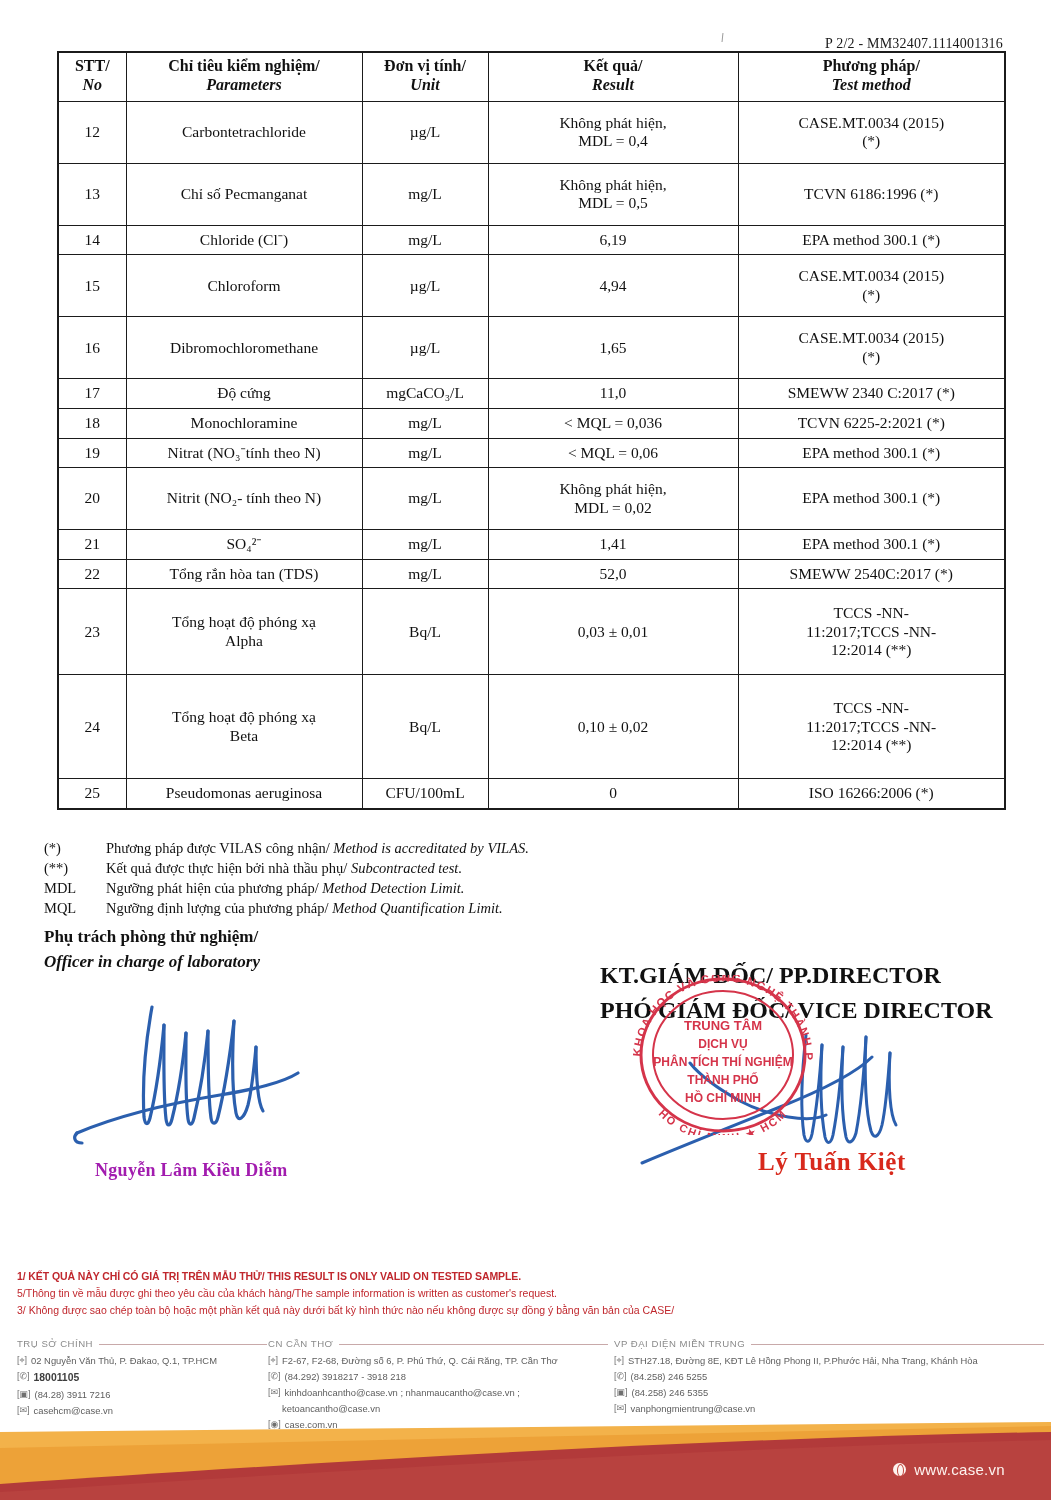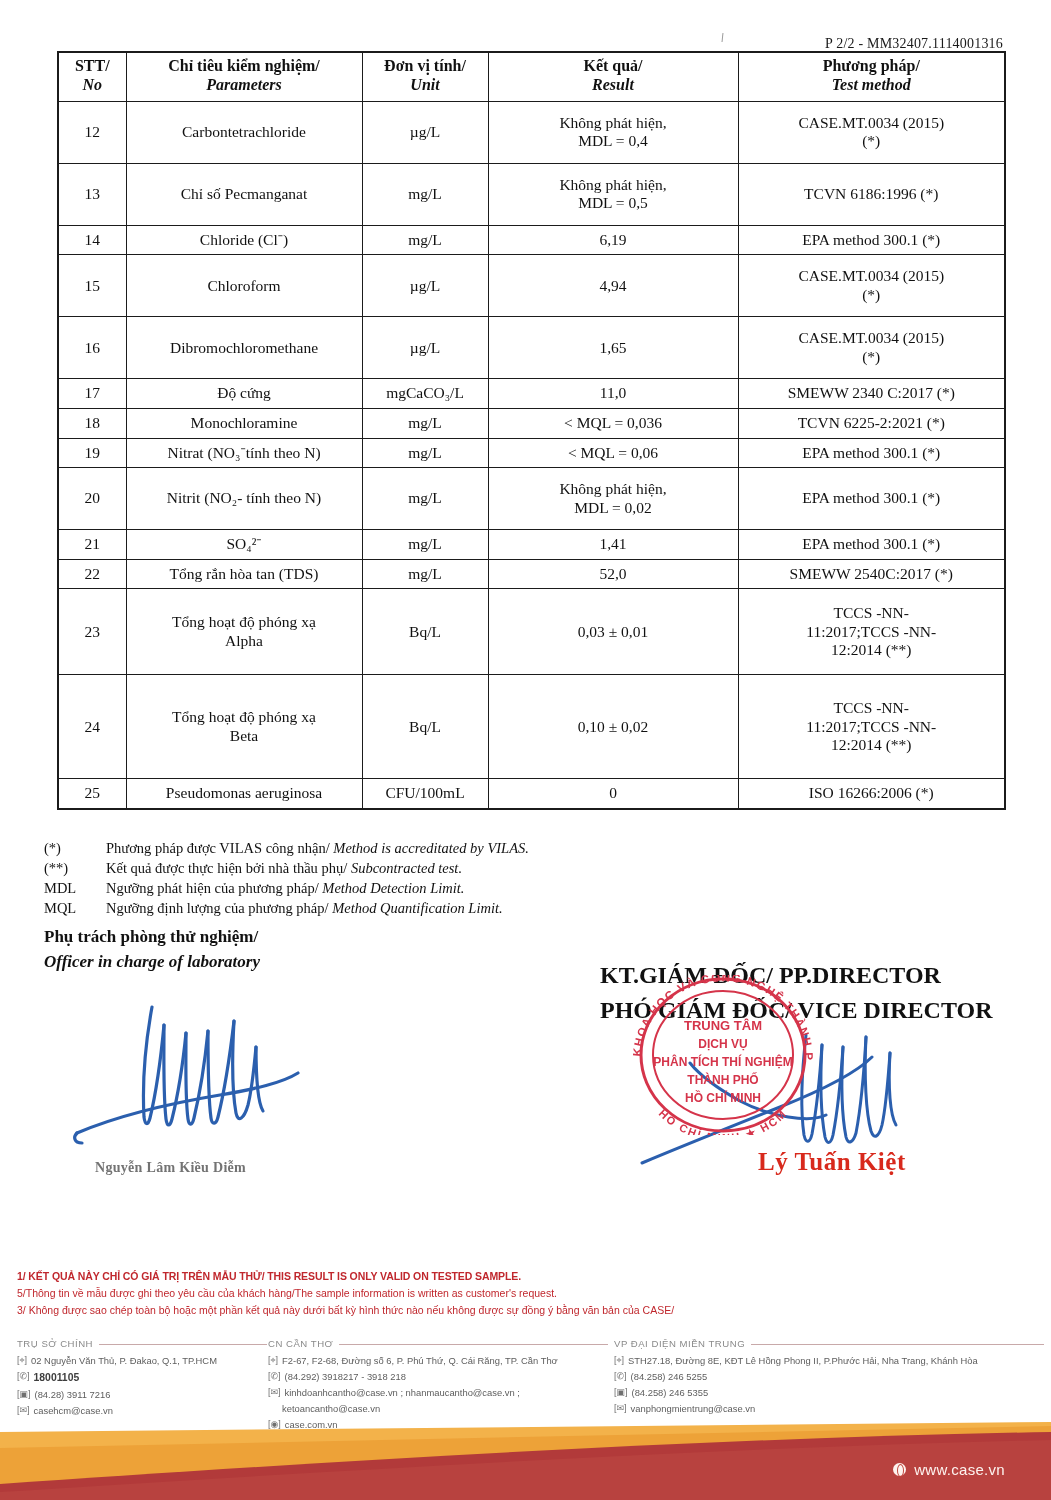--- a/index.html
+++ b/index.html
@@ -55,22 +55,22 @@
   .note-key { width:62px; flex:0 0 62px; }
   .note-txt .it { font-style:italic; }
 
   
   .sig-left { position:absolute; left:44px; top:925px; font-size:17px; font-weight:bold; line-height:1.45;}
   .sig-left .en { font-style:italic; font-weight:bold; }
   .sig-right { position:absolute; left:600px; top:930px; width:420px; 
                font-family:"Liberation Serif", serif; font-weight:bold; font-size:24px; line-height:1.45;margin-top:28px;}
 
   .name-left {
-    position:absolute; left:95px; top:1160px; color:#737373;
-    font-size:14px; font-weight:bold; font-family:"Liberation Serif", serif;
+    position:absolute; left:95px; top:1160px; color:#a21caf;
+    font-size:18px; font-weight:bold; font-family:"Liberation Serif", serif;
     letter-spacing:.3px;
   }
   .name-right {
     position:absolute; left:758px; top:1148px; color:#d8291c;
     font-size:25px; font-weight:bold; font-family:"Liberation Serif", serif;
     letter-spacing:.5px;
   }
 
   
   .ink-left { position:absolute; left:60px; top:985px; width:270px; height:175px; }

